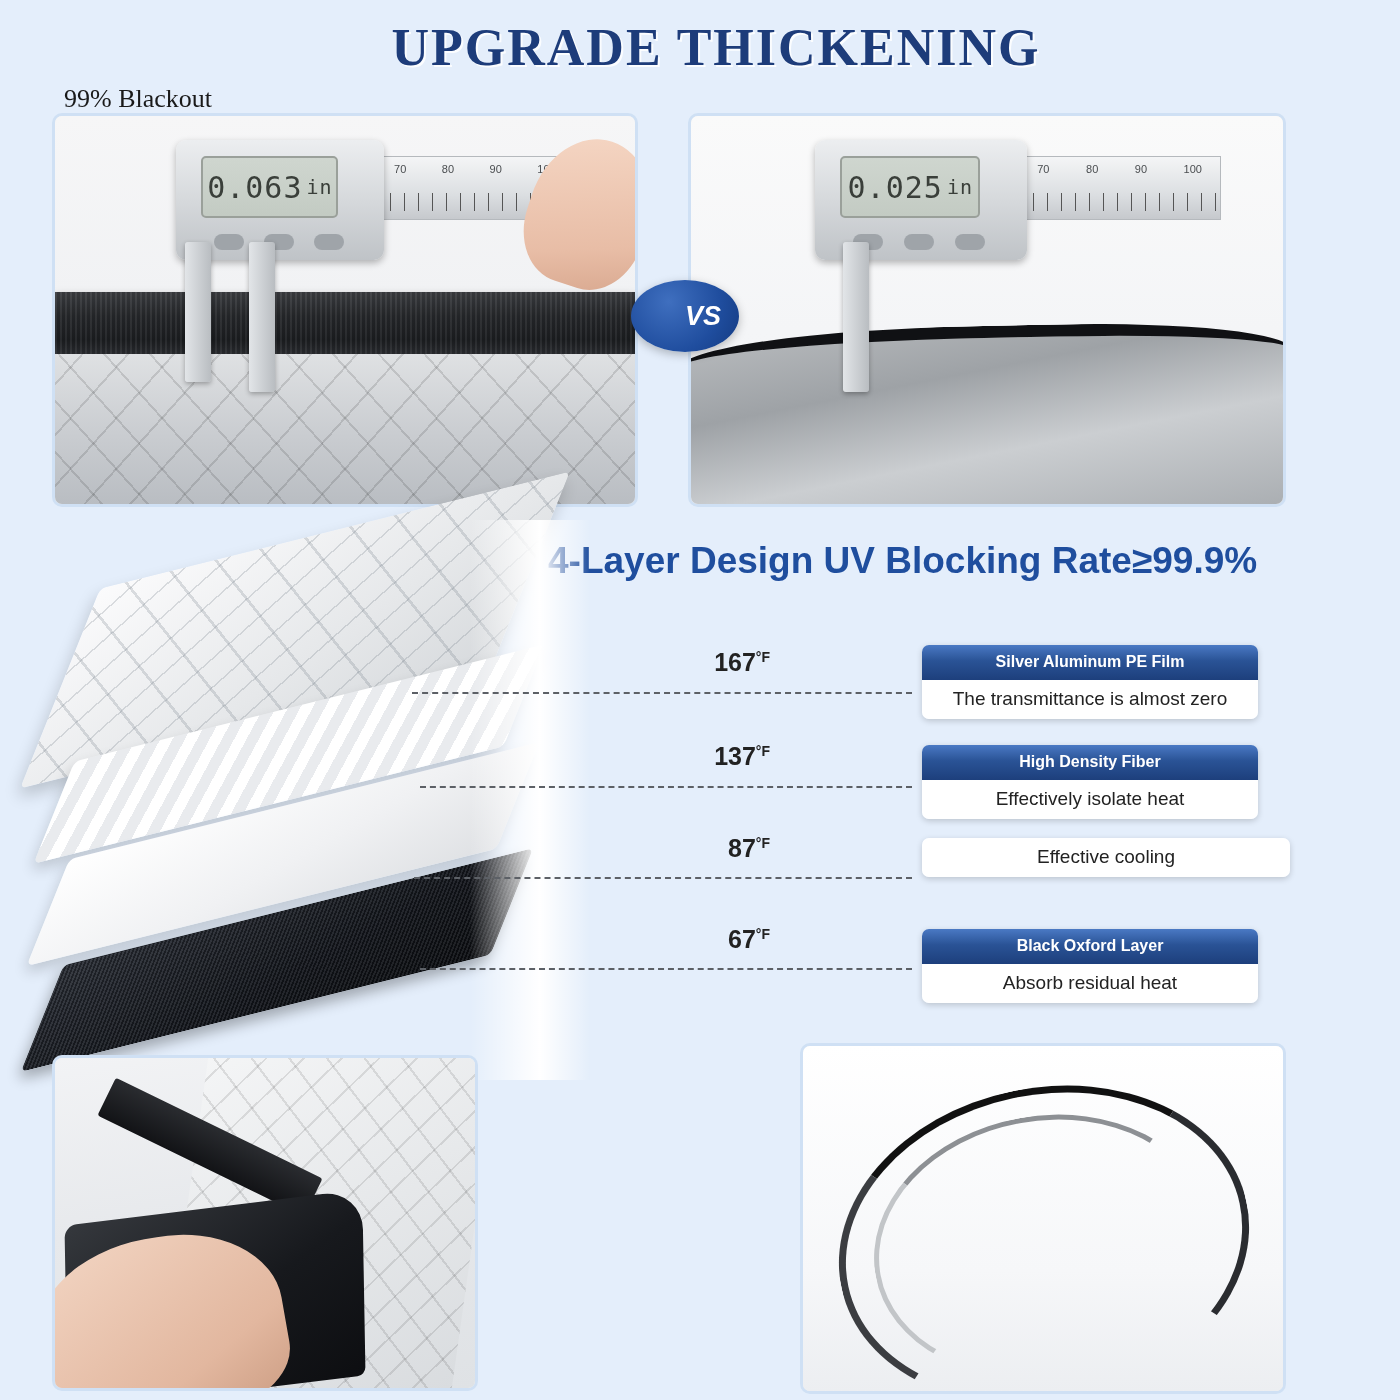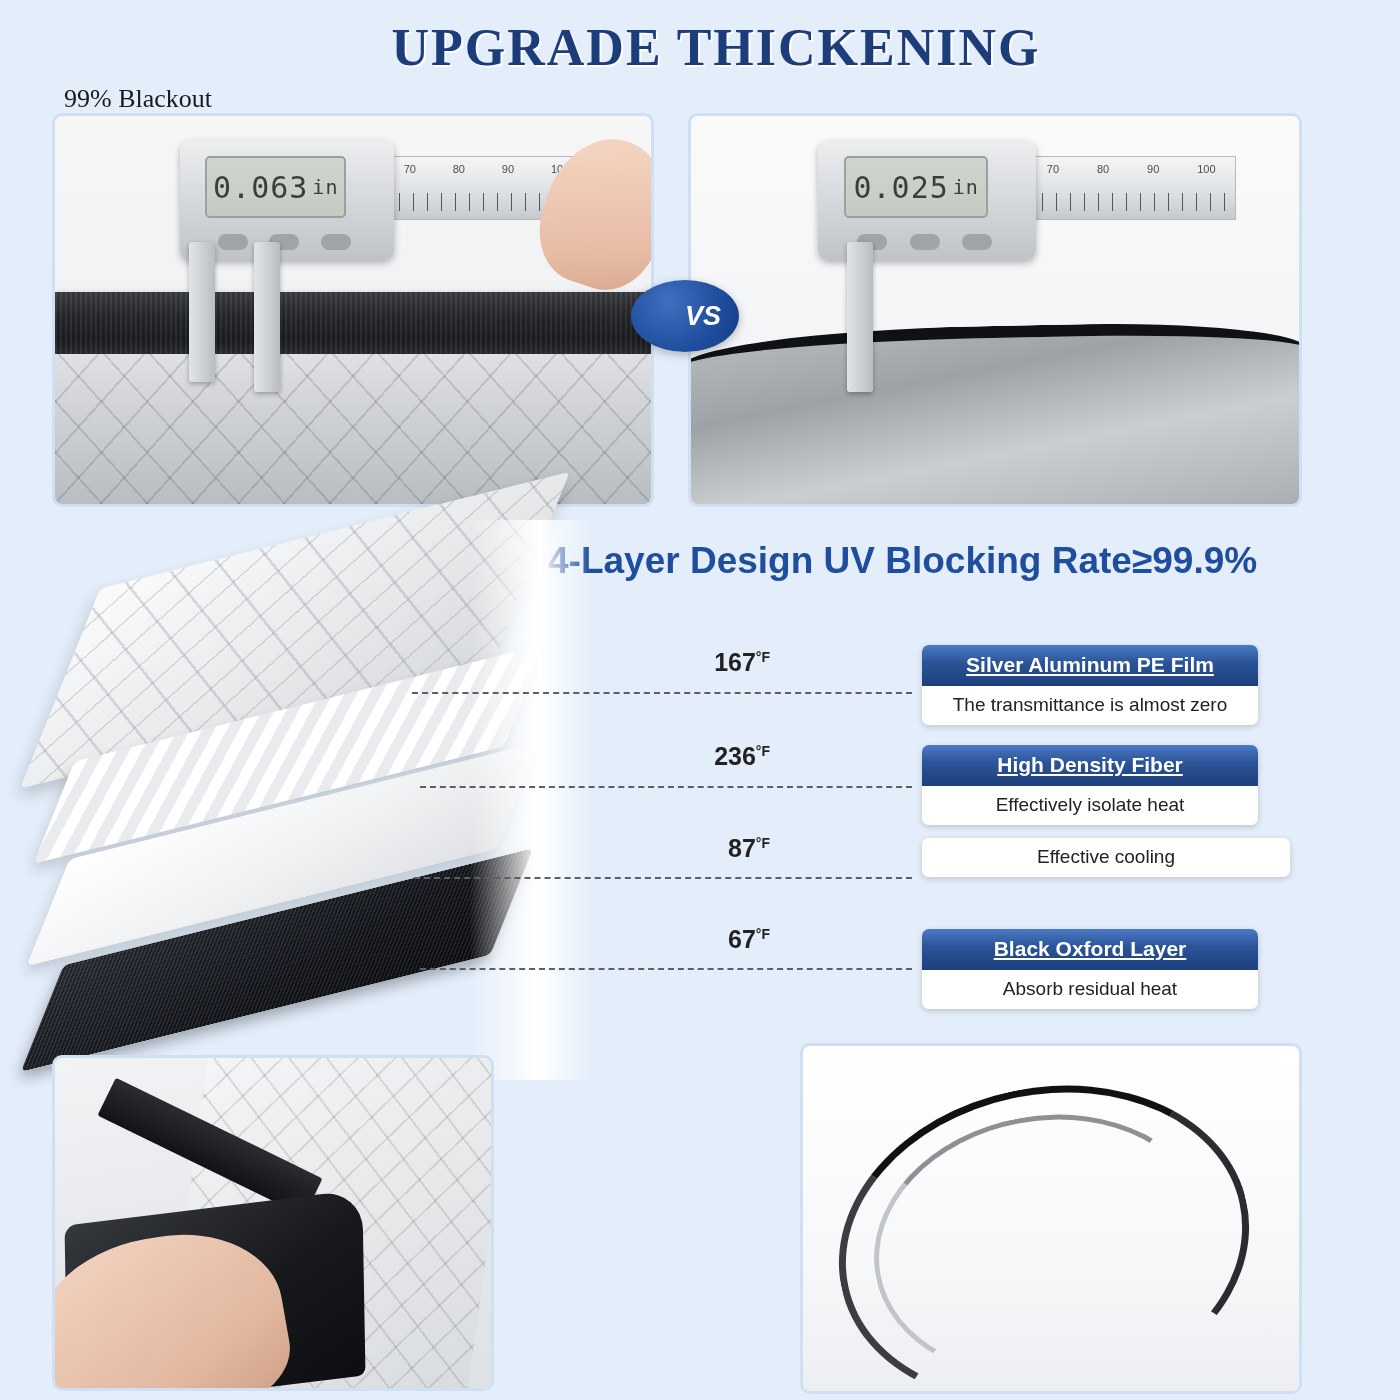--- a/index.html
+++ b/index.html
@@ -39,21 +39,20 @@
     color: #1a1a1a;
   }
 
   
   .photo {
     position: absolute;
     border: 3px solid #cfe0f4;
     border-radius: 10px;
     overflow: hidden;
     background: #f2f2f2;
-    padding-left: 16px;
   }
   .photo-left  { left: 52px;  top: 113px; width: 580px; height: 388px; }
   .photo-right { left: 688px; top: 113px; width: 592px; height: 388px; }
 
   
   .pbg {
     position: absolute;
     inset: 0;
   }
   .pbg-left {
@@ -260,26 +259,25 @@
   .card {
     position: absolute;
     width: 336px;
     border-radius: 7px;
     overflow: hidden;
     box-shadow: 0 2px 6px rgba(0,0,0,0.18);
   }
   .card-head {
     background: linear-gradient(180deg,#4a79c4 0%, #2a5396 45%, #1d3f7c 100%);
     color: #fff;
-    font-size: 21px;
+    font-size: 16px;
     font-weight: bold;
     text-align: center;
     padding: 8px 4px 9px;
     white-space: nowrap;
-    text-decoration: underline;
   }
   .card-sub {
     background: #ffffff;
     color: #222;
     font-size: 19px;
     text-align: center;
     padding: 8px 4px 9px;
   }
 
   
@@ -419,21 +417,21 @@
 
 <div class="dash" style="left:412px; top:692px; width:500px;"></div>
 <div class="dash" style="left:420px; top:786px; width:492px;"></div>
 <div class="dash" style="left:414px; top:877px; width:498px;"></div>
 <div class="dash" style="left:420px; top:968px; width:492px;"></div>
 
 <div class="temp" style="left:640px; top:648px;">
   <span>167</span><sup>°F</sup>
 </div>
 <div class="temp" style="left:640px; top:742px;">
-  <span>236</span><sup>°F</sup>
+  <span>137</span><sup>°F</sup>
 </div>
 <div class="temp" style="left:640px; top:834px;">
   <span>87</span><sup>°F</sup>
 </div>
 <div class="temp" style="left:640px; top:925px;">
   <span>67</span><sup>°F</sup>
 </div>
 
 <div class="card" style="left:922px; top:645px;">
   <div class="card-head">Silver Aluminum PE Film</div>

